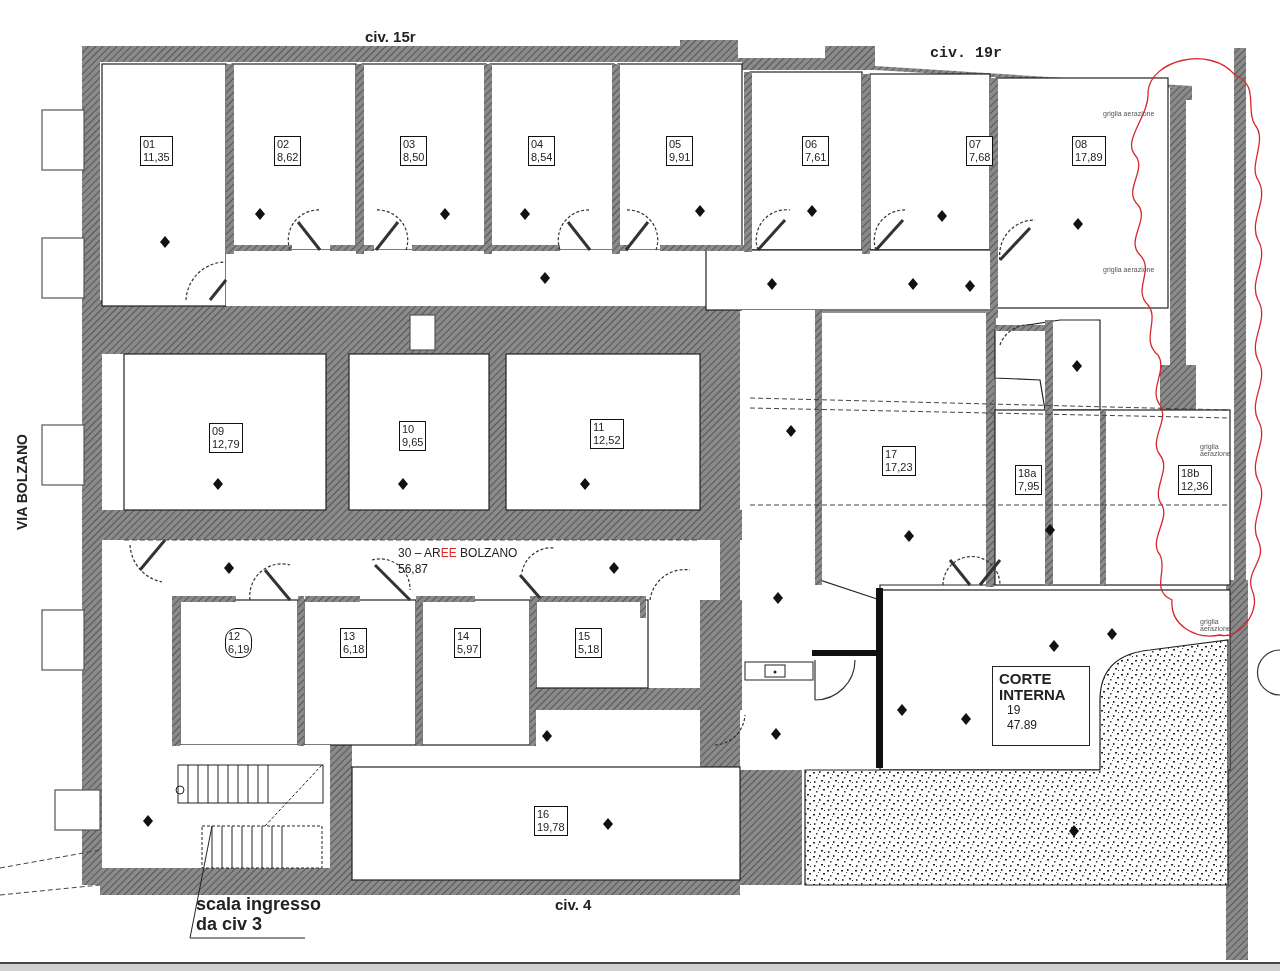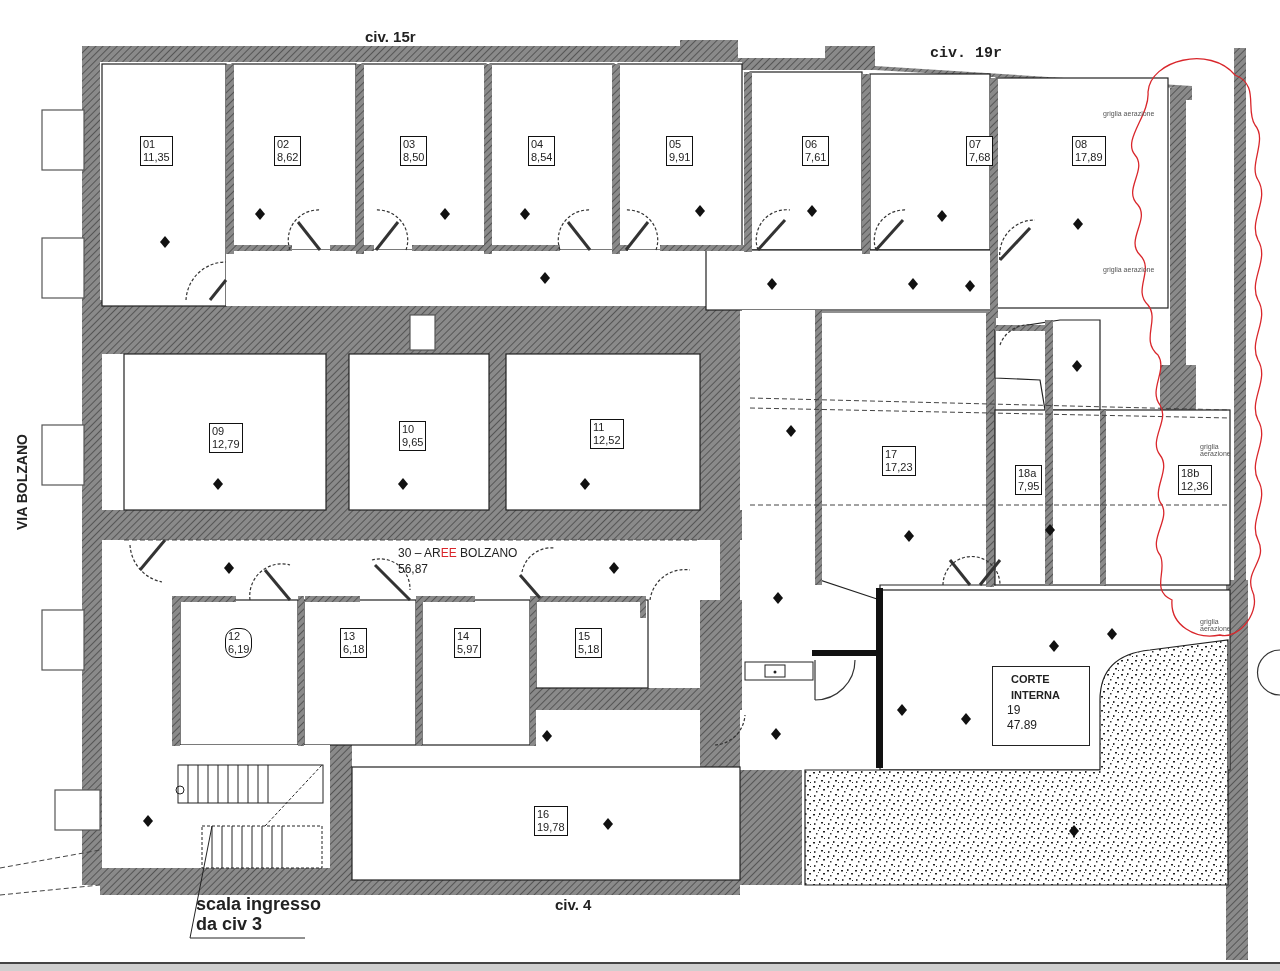--- a/index.html
+++ b/index.html
@@ -3,21 +3,21 @@
 <meta charset="utf-8">
 <style>
   html, body { margin:0; padding:0; background:#ffffff; }
   body { width:1280px; height:971px; position:relative; overflow:hidden; font-family:"Liberation Sans", sans-serif; }
   #plan { position:absolute; left:0; top:0; width:1280px; height:971px; }
   .street { position:absolute; font-family:"Liberation Sans", sans-serif; font-weight:bold; color:#222; font-size:15px; white-space:nowrap; }
   .street-vert { transform:rotate(-90deg); transform-origin:left top; font-size:14px; }
   .room-label { position:absolute; border:1.5px solid #111; background:#fff; font-family:"Liberation Sans", sans-serif; font-size:11px; line-height:13px; padding:1px 2px; color:#222; }
   .room-label span { display:block; }
   .corte { position:absolute; border:1.5px solid #222; background:#fff; padding:4px 6px; font-family:"Liberation Sans", sans-serif; color:#222; }
-  .corte .t { font-weight:bold; font-size:11px; line-height:16px; display:block;margin-left:12px; }
+  .corte .t { font-weight:bold; font-size:15px; line-height:16px; display:block; }
   .corte .n { font-size:12px; line-height:15px; display:block; padding-left:8px; }
   .note { position:absolute; font-family:"Liberation Sans", sans-serif; font-weight:bold; font-size:18px; color:#222; line-height:20px; }
   .common { position:absolute; font-family:"Liberation Sans", sans-serif; font-size:12px; color:#222; line-height:16px; }
   .common .red { color:#d9262b; }
   .tiny { position:absolute; font-size:7px; color:#555; font-family:"Liberation Sans", sans-serif; }
   .bottom-bar { position:absolute; left:0; top:962px; width:1280px; height:9px; background:#cfcfcf; border-top:2px solid #444; }
 </style>
 </head>
 <body>
 

